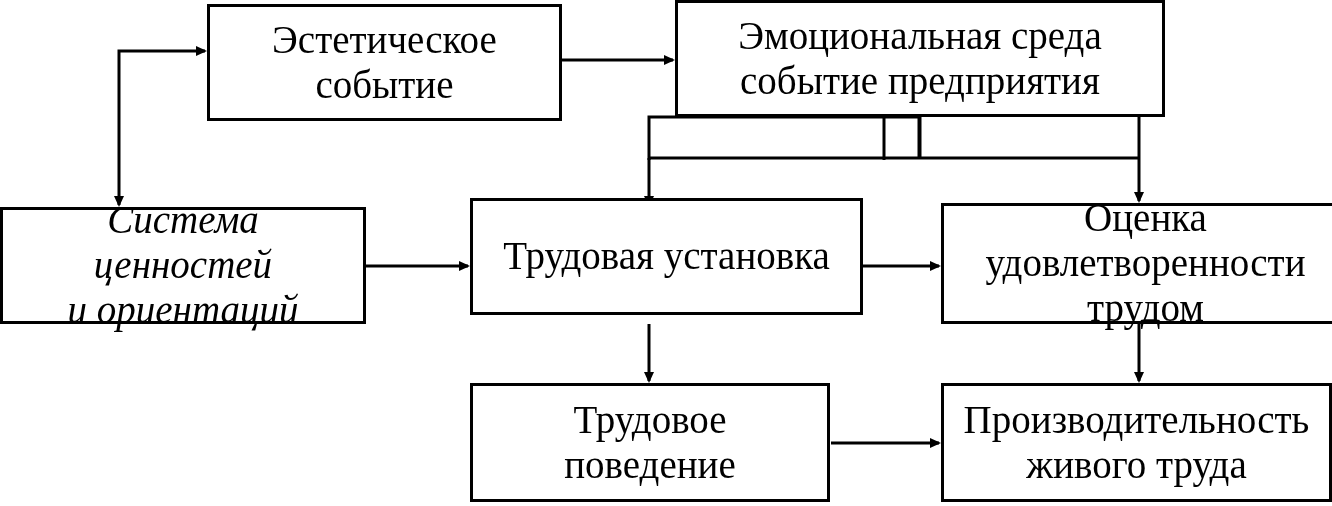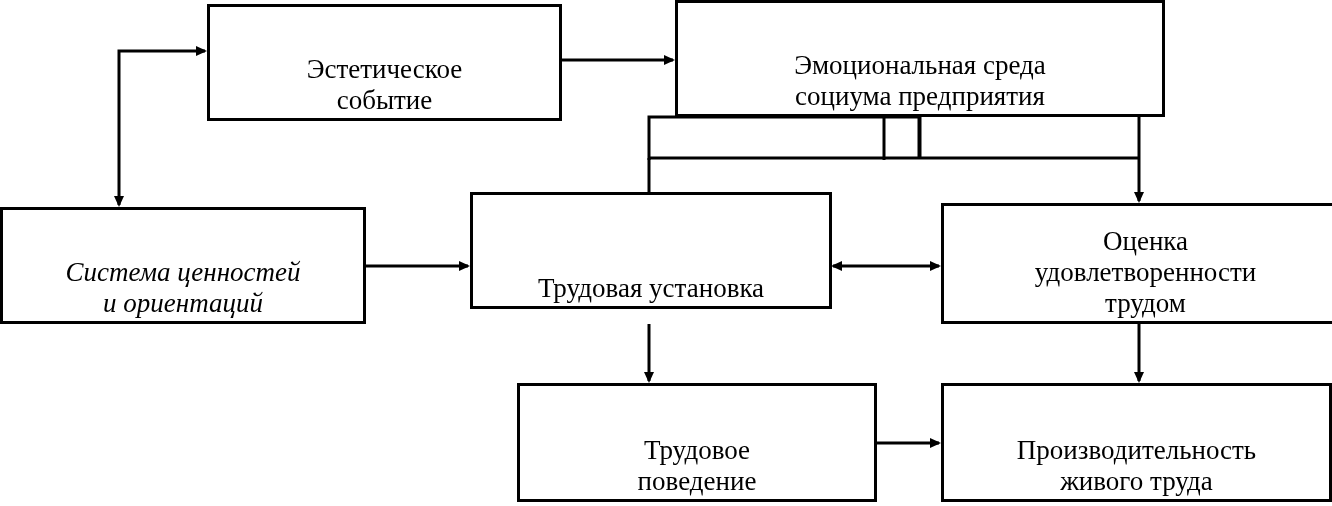--- a/index.html
+++ b/index.html
@@ -14,25 +14,25 @@
     background: #ffffff;
     font-family: "Liberation Serif", "DejaVu Serif", serif;
     overflow: hidden;
   }
   .node {
     position: absolute;
     box-sizing: border-box;
     border: 3px solid #000000;
     background: #ffffff;
     display: flex;
-    align-items: flex-end;
+    align-items: center;
     justify-content: center;
     text-align: center;
     color: #000000;
-    font-size: 27px;
+    font-size: 39px;
     line-height: 1.15;
     padding: 2px 16px;
     z-index: 2;
   }
   .node span {
     display: block;
     white-space: pre-line;
   }
   svg.edges {
     position: absolute;
@@ -87,39 +87,39 @@
     <line x1="831" y1="443" x2="939" y2="443" marker-end="url(#arrow)"></line>
   </svg>
 
   <div class="node" style="left:207px; top:4px; width:355px; height:117px;">
     <span>Эстетическое
 событие</span>
   </div>
 
   <div class="node" style="left:675px; top:0px; width:490px; height:117px;">
     <span>Эмоциональная среда
-социума предприятия</span>
+событие предприятия</span>
   </div>
 
   <div class="node" style="left:0px; top:207px; width:366px; height:117px;font-style:italic;">
     <span>Система ценностей
 и ориентаций</span>
   </div>
 
-  <div class="node" style="left:470px; top:192px; width:362px; height:117px;">
+  <div class="node" style="left:470px; top:198px; width:393px; height:117px;">
     <span>Трудовая установка</span>
   </div>
 
   <div class="node" style="left:941px; top:203px; width:409px; height:121px;">
     <span>Оценка
 удовлетворенности
 трудом</span>
   </div>
 
-  <div class="node" style="left:470px; top:383px; width:360px; height:119px;margin-left:47px;">
+  <div class="node" style="left:470px; top:383px; width:360px; height:119px;">
     <span>Трудовое
 поведение</span>
   </div>
 
   <div class="node" style="left:941px; top:383px; width:391px; height:119px;">
     <span>Производительность
 живого труда</span>
   </div>
 
 </div>

